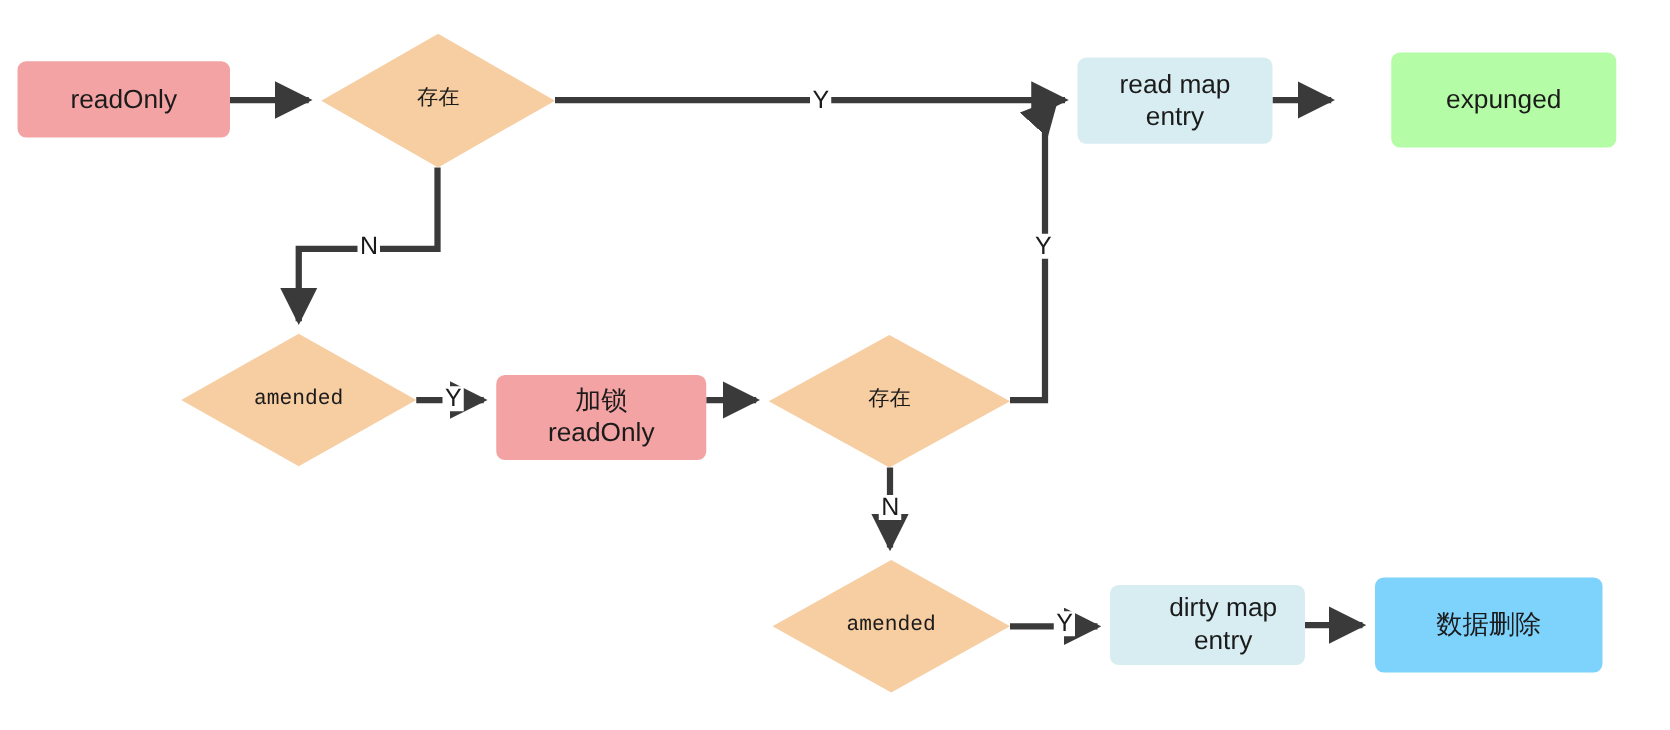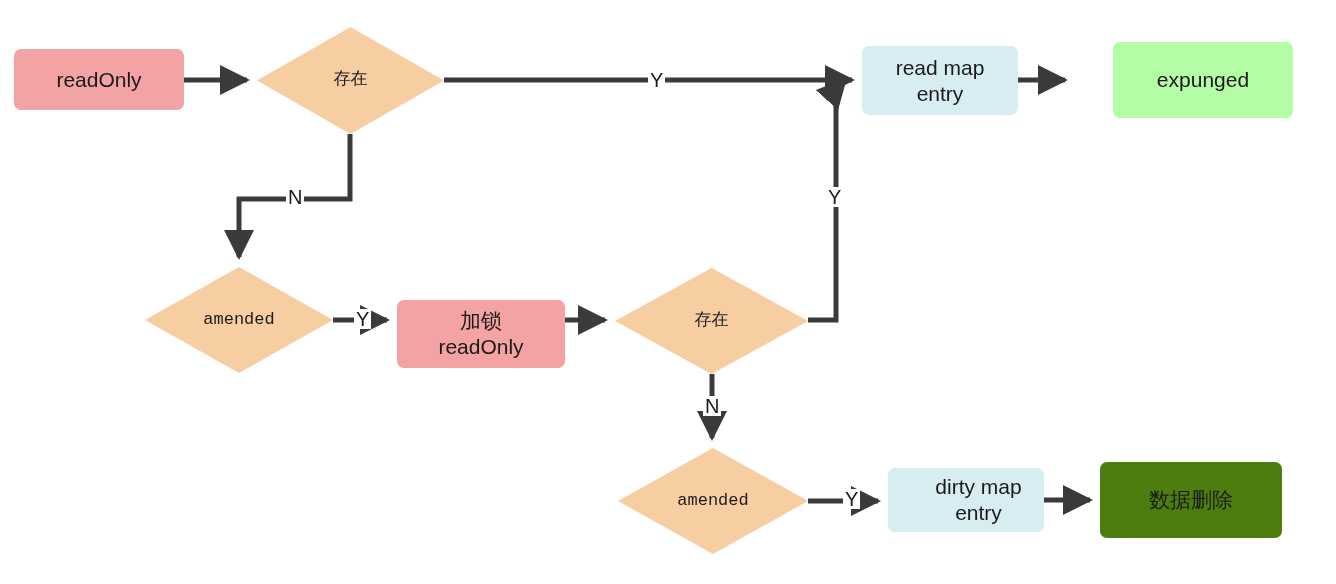--- a/index.html
+++ b/index.html
@@ -134,21 +134,21 @@
       </div>
       <div class="node diamond-wrap" style="left: 618px; top: 448px; width: 190px; height: 106px;">
         <svg class="diamond-shape" viewBox="0 0 190 106" preserveAspectRatio="none">
           <polygon points="95,0 190,53 95,106 0,53" fill="#f7cda2"></polygon>
         </svg>
         <span class="diamond-label">amended</span>
       </div>
       <div class="node box" style="left: 888px; top: 468px; width: 156px; height: 64px; background: rgb(215, 237, 242); padding-left: 25px;">
         <span>dirty map<br>entry</span>
       </div>
-      <div class="node box" style="left: 1100px; top: 462px; width: 182px; height: 76px; background: #4d7c0f;">
+      <div class="node box" style="left: 1100px; top: 462px; width: 182px; height: 76px; background: #7dd3fc;">
         <span>数据删除</span>
       </div>
     </div>
 
   <div id="edge-labels">
       <div class="edge-label" style="left: 648px; top: 70px;">Y</div>
       <div class="edge-label" style="left: 286px; top: 187px;">N</div>
       <div class="edge-label" style="left: 354px; top: 309px;">Y</div>
       <div class="edge-label" style="left: 826px; top: 187px;">Y</div>
       <div class="edge-label" style="left: 703px; top: 396px;">N</div>

